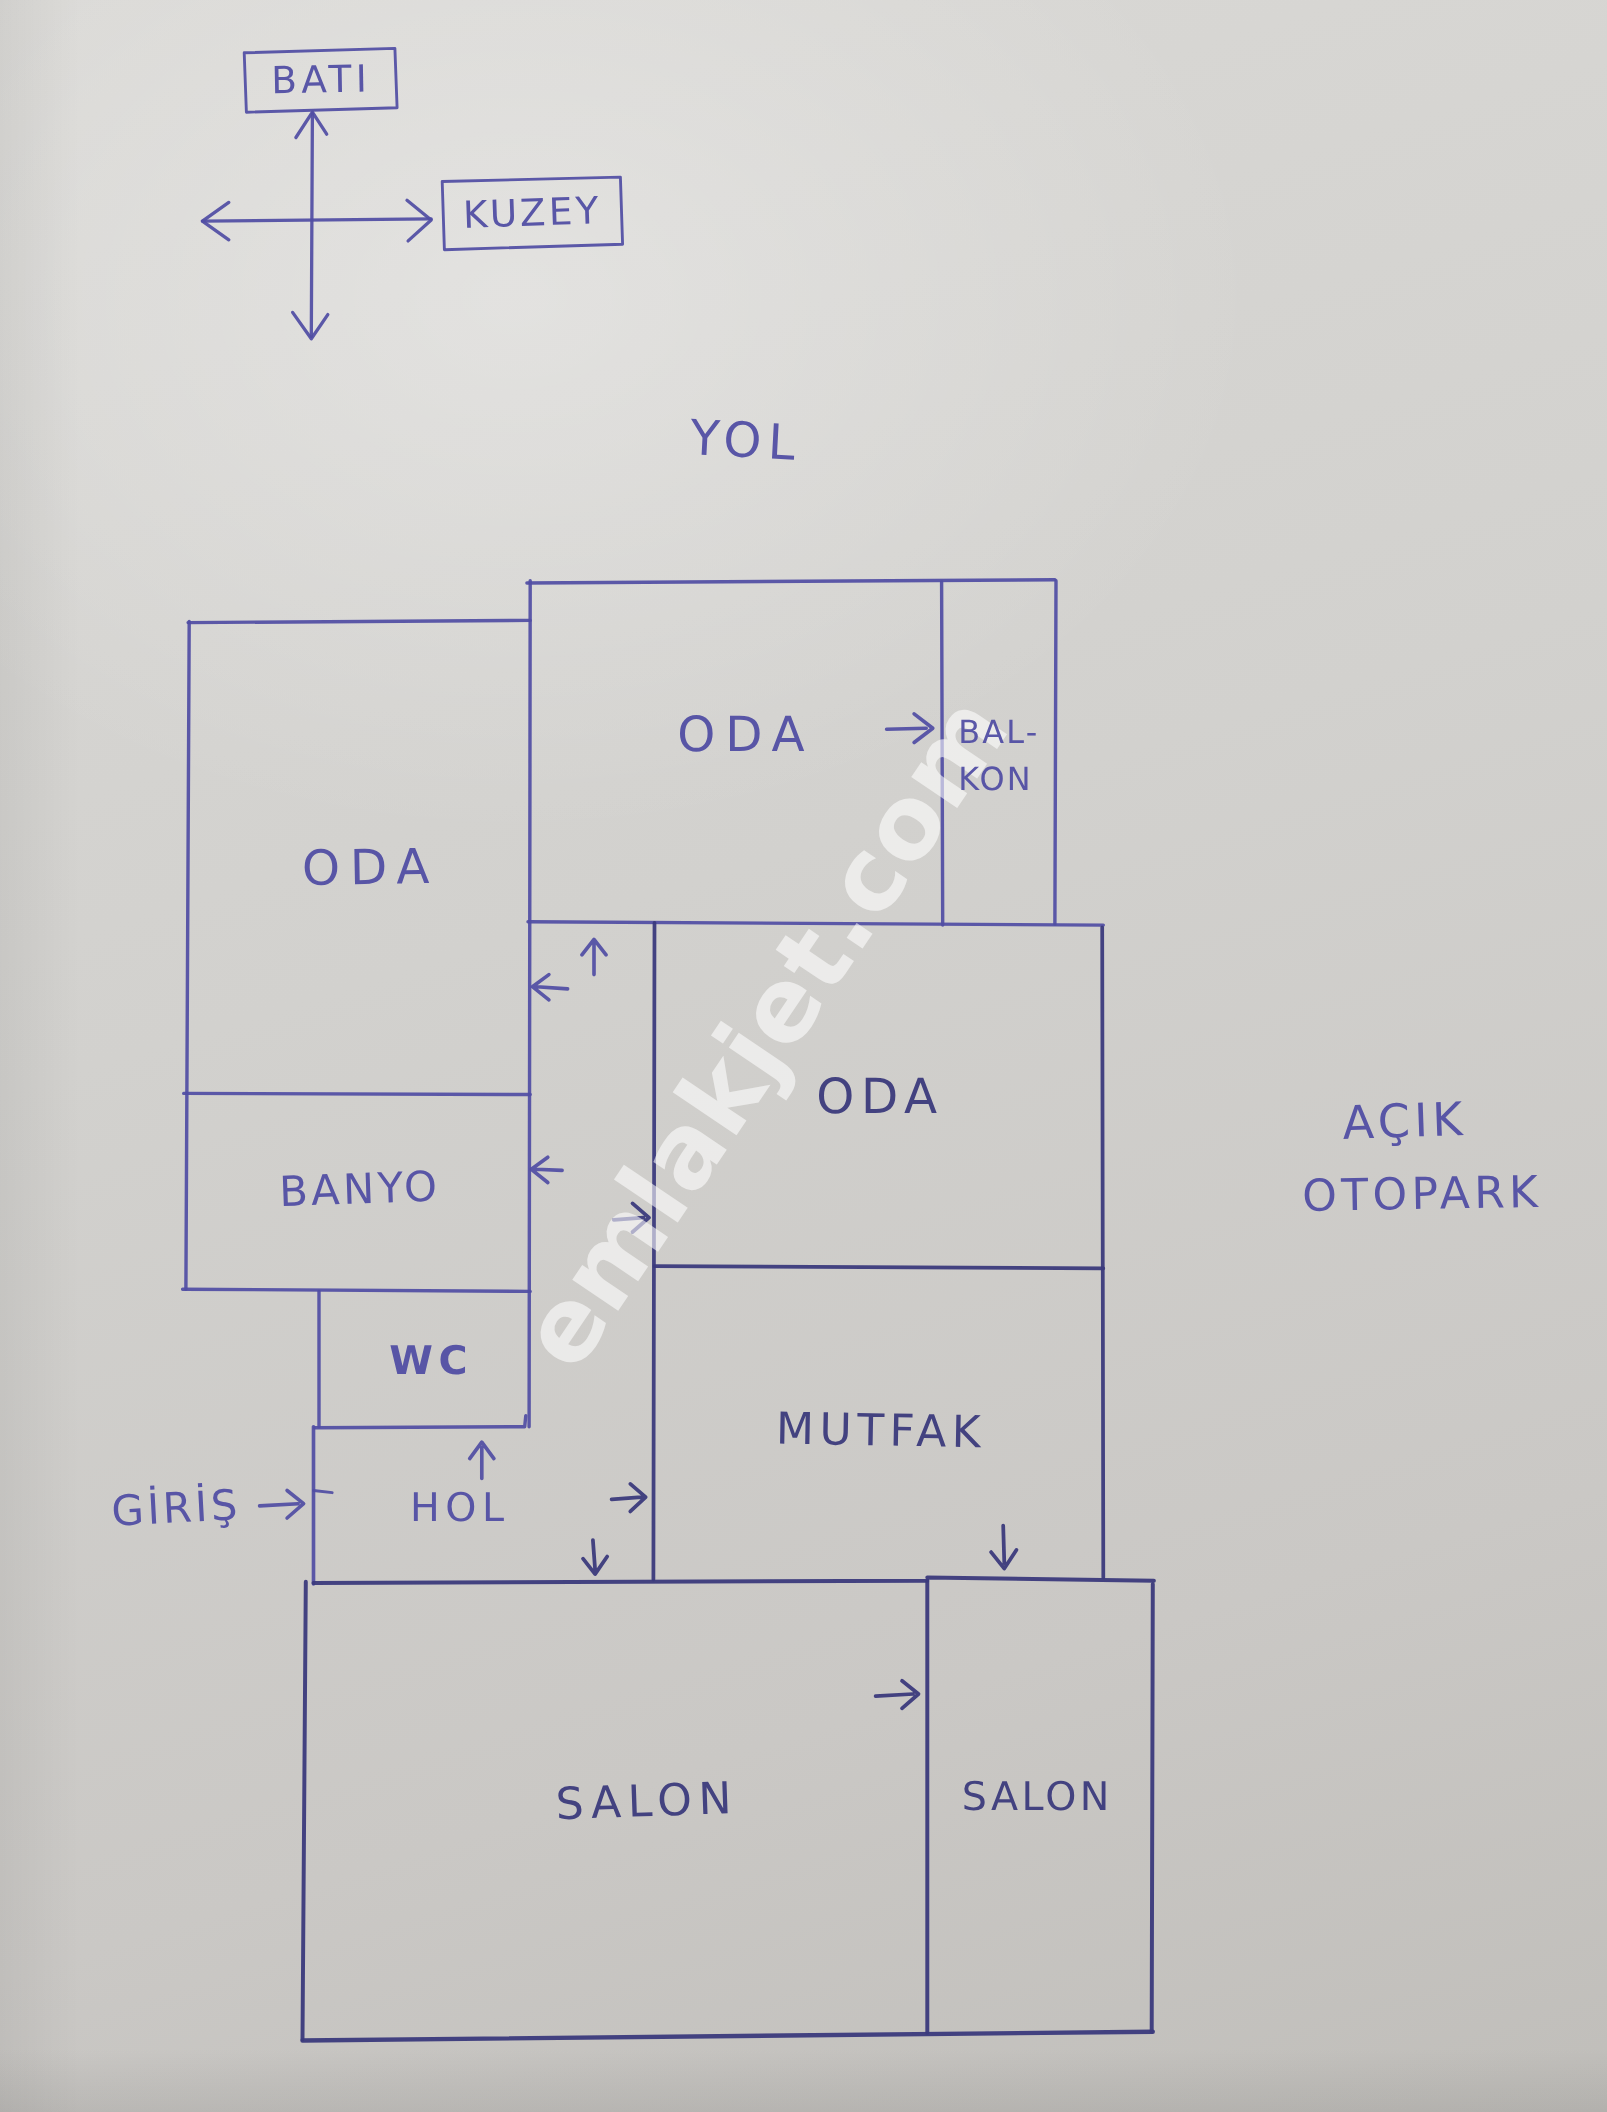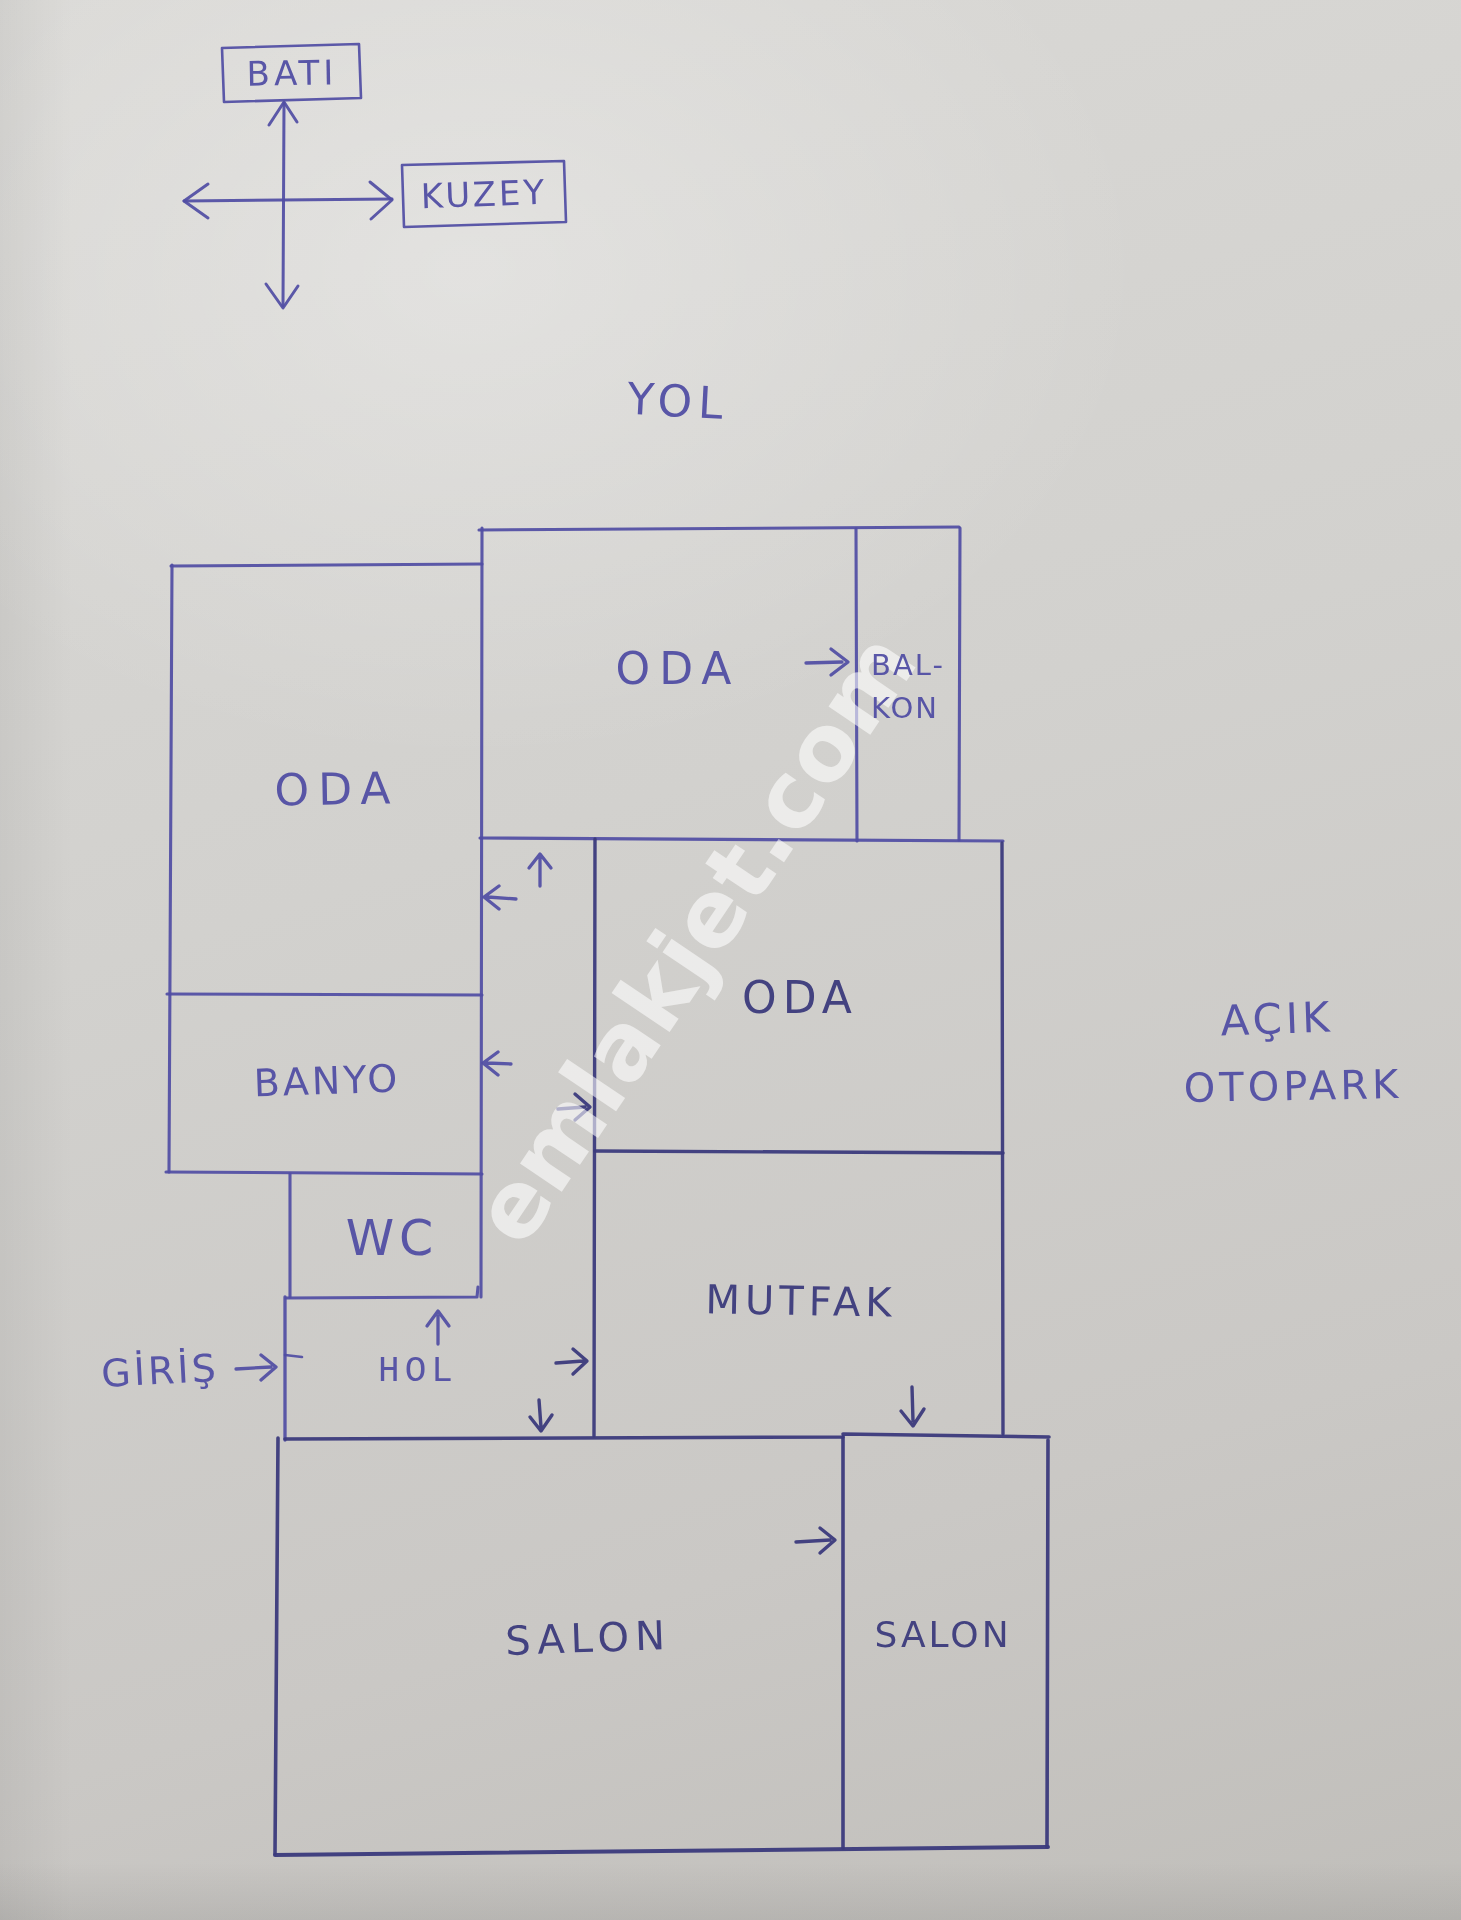--- a/index.html
+++ b/index.html
@@ -114,20 +114,20 @@
   <div class="lbl" style="left:1293px;top:1086px;font-size:40px;letter-spacing:4px;transform:translate(-50%,-50%) rotate(-1deg);">OTOPARK</div>
 
   <div class="lbl" style="left:678px;top:668px;font-size:44px;letter-spacing:9px;">ODA</div>
   <div class="lbl two-line" style="left:908px;top:687px;font-size:29px;letter-spacing:2px;">
     <div>BAL-</div>
     <div>KON</div>
   </div>
   <div class="lbl" style="left:337px;top:789px;font-size:44px;letter-spacing:9px;transform:translate(-50%,-50%) rotate(-1deg);">ODA</div>
   <div class="lbl dark" style="left:800px;top:997px;font-size:44px;letter-spacing:6px;">ODA</div>
   <div class="lbl" style="left:327px;top:1081px;font-size:38px;letter-spacing:3px;transform:translate(-50%,-50%) rotate(-2deg);">BANYO</div>
-  <div class="lbl" style="left:392px;top:1238px;font-size:49px;letter-spacing:5px;">WC</div>
+  <div class="lbl" style="left:392px;top:1238px;font-size:36px;letter-spacing:5px;font-weight:bold;">WC</div>
   <div class="lbl" style="left:160px;top:1371px;font-size:38px;letter-spacing:3px;transform:translate(-50%,-50%) rotate(-3deg);">GİRİŞ</div>
-  <div class="lbl" style="left:418px;top:1371px;font-size:36px;letter-spacing:5px;font-family:Liberation Mono, monospace;">HOL</div>
+  <div class="lbl" style="left:418px;top:1371px;font-size:36px;letter-spacing:5px;">HOL</div>
   <div class="lbl dark" style="left:801px;top:1301px;font-size:40px;letter-spacing:5px;transform:translate(-50%,-50%) rotate(1deg);">MUTFAK</div>
   <div class="lbl dark" style="left:588px;top:1638px;font-size:40px;letter-spacing:6px;transform:translate(-50%,-50%) rotate(-2deg);">SALON</div>
   <div class="lbl dark" style="left:943px;top:1634px;font-size:36px;letter-spacing:3px;">SALON</div>
 
 </div>
 
 </body></html>

